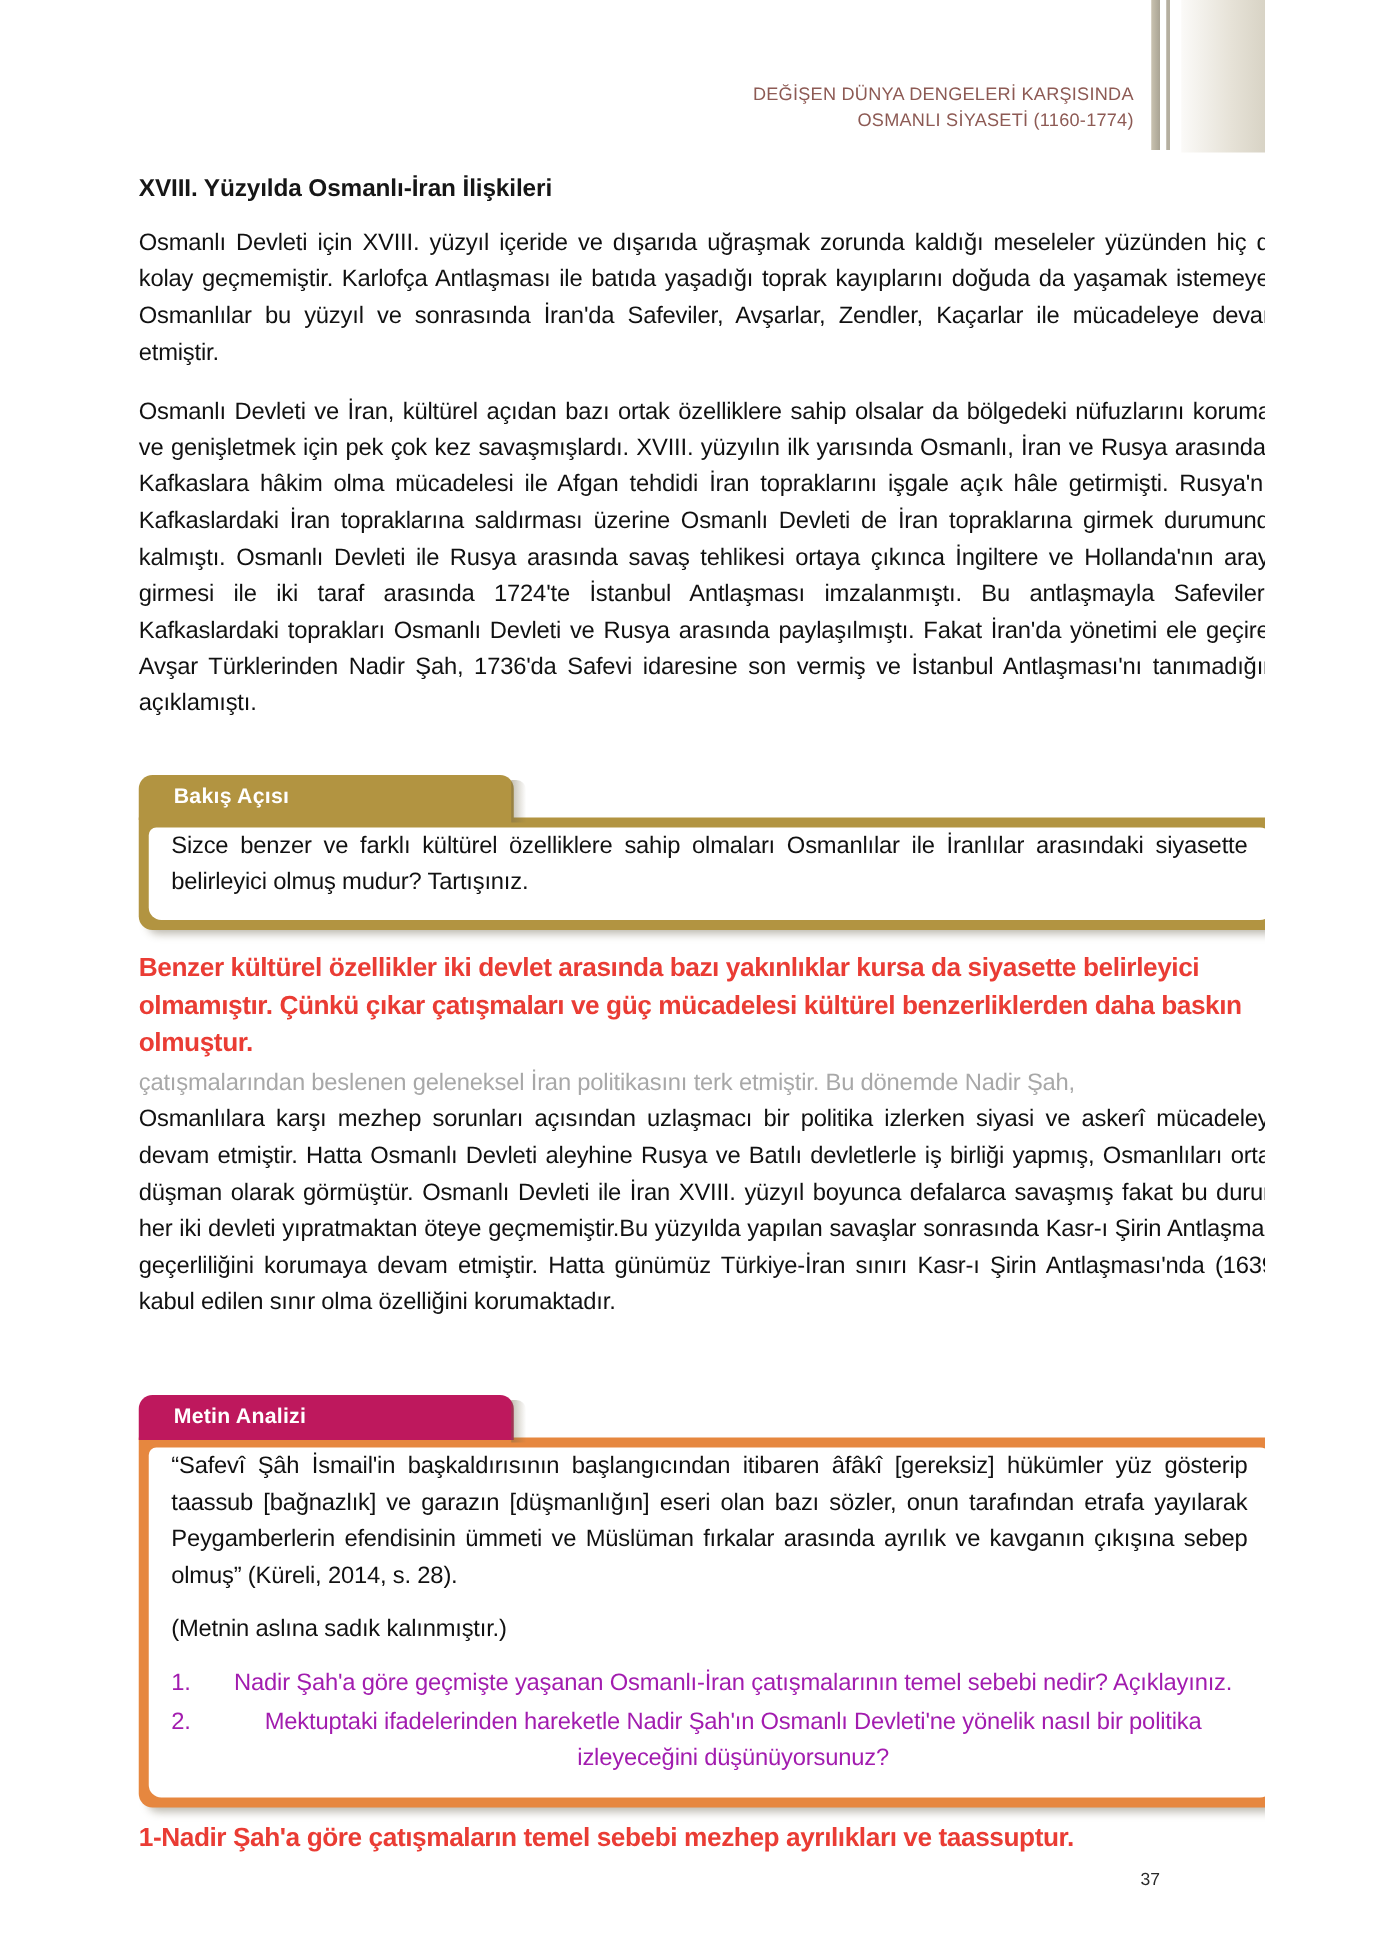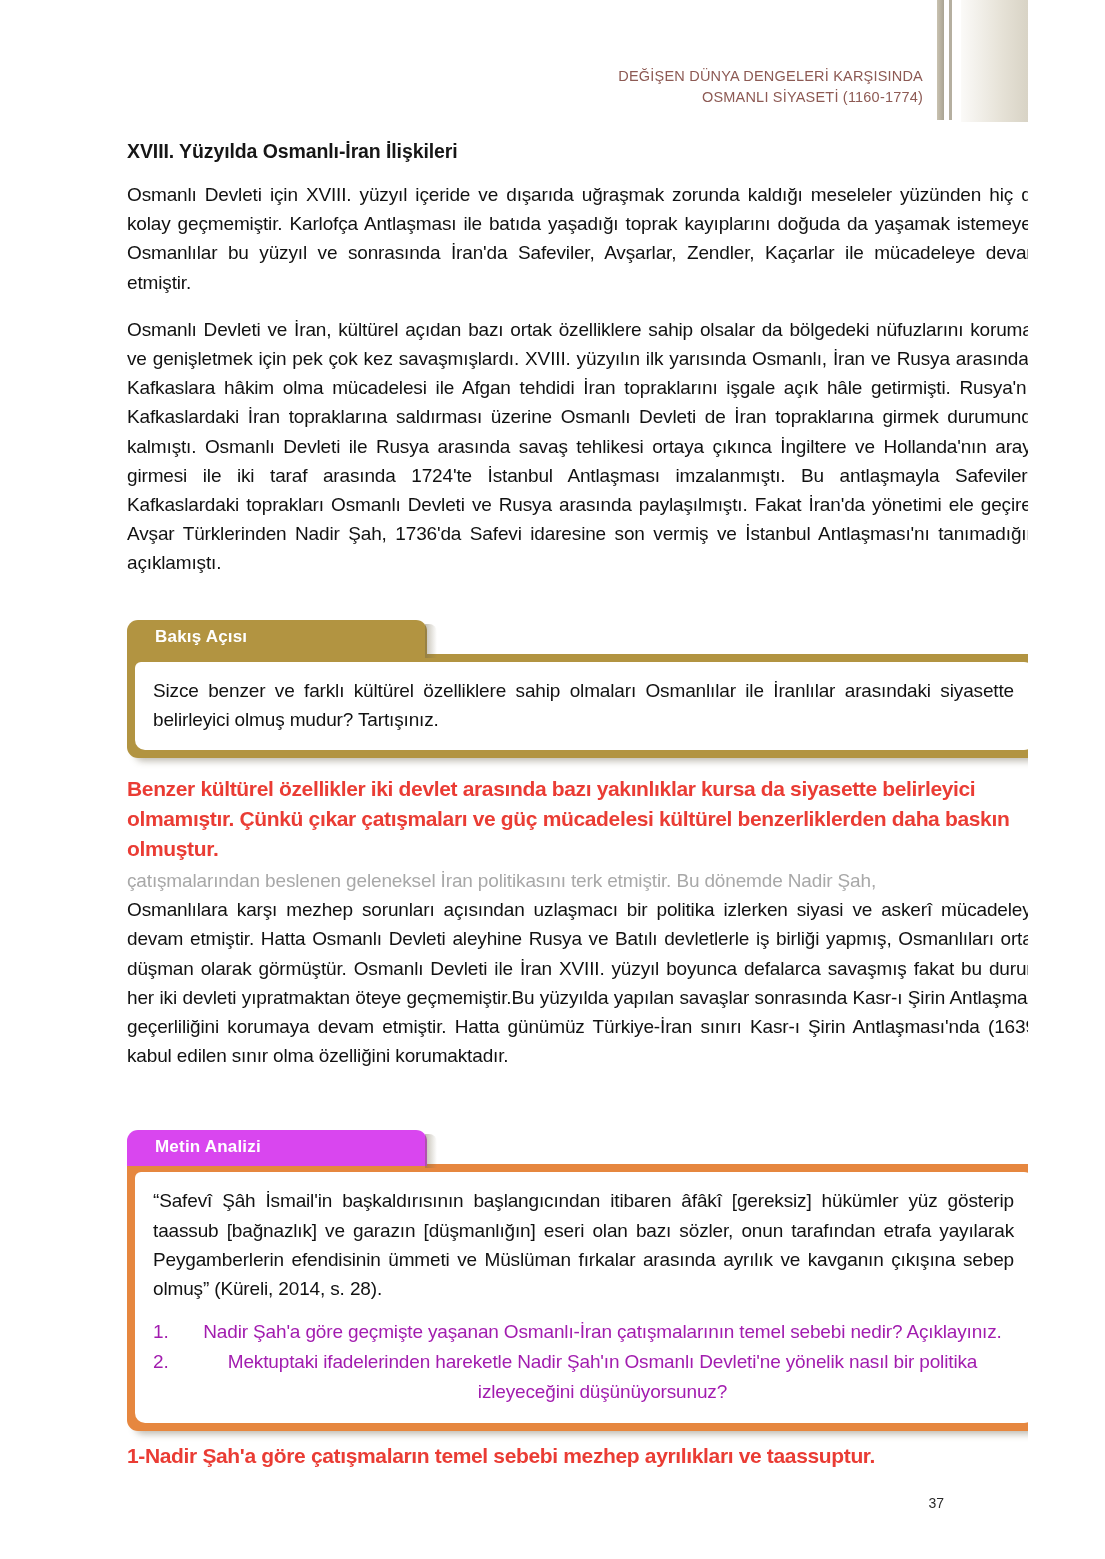--- a/index.html
+++ b/index.html
@@ -9,21 +9,20 @@
   }
   body {
     font-family: "Liberation Sans", sans-serif;
   }
   #page {
     position: relative;
     width: 1012px;
     height: 1559px;
     background: #ffffff;
     overflow: hidden;
-    margin-left: 16px;
   }
 
   
   .corner-wrap {
     position: absolute;
     top: 0;
     right: 0;
     width: 115px;
     height: 128px;
   }
@@ -123,38 +122,38 @@
   .callout-frame {
     position: relative;
     border-radius: 0 11px 11px 11px;
     padding: 8px;
     margin-top: -2px;
     box-shadow: 5px 6px 7px -3px rgba(90,80,55,0.40);
   }
   .callout-inner {
     background: #ffffff;
     border-radius: 6px 10px 10px 10px;
-    padding: 14px 20px 16px 18px;
+    padding: 0 20px 16px 18px;
   }
   .callout-inner p {
     font-size: 19px;
     line-height: 29.2px;
     color: #111111;
     margin: 0 0 14px 0;
     text-align: justify;
     letter-spacing: -0.15px;
   }
   .callout-inner p:last-child { margin-bottom: 0; }
 
   
   .callout.gold .callout-tab { background: #b29441; }
   .callout.gold .callout-frame { background: #b29441; }
 
   
-  .callout.orange .callout-tab { background: #d946ef; }
+  .callout.orange .callout-tab { background: #be185d; }
   .callout.orange .callout-frame { background: #e6873f; }
 
   
   .red-answer {
     color: #ea3c34;
     font-size: 21px;
     font-weight: bold;
     line-height: 30px;
     letter-spacing: -0.35px;
     margin: 0;
@@ -254,20 +253,21 @@
     <div style="height:42px"></div>
 
     <div class="callout orange">
       <div class="callout-tab">Metin Analizi</div>
       <div class="callout-frame">
         <div class="callout-inner">
 
 
           <p>“Safevî Şâh İsmail'in başkaldırısının başlangıcından itibaren âfâkî [gereksiz] hükümler yüz gösterip taassub [bağnazlık] ve garazın [düşmanlığın] eseri olan bazı sözler, onun tarafından etrafa yayılarak Peygamberlerin efendisinin ümmeti ve Müslüman fırkalar arasında ayrılık ve kavganın çıkışına sebep olmuş” (Küreli, 2014, s. 28).</p>
 
+          <p class="quote-source">(Metnin aslına sadık kalınmıştır.)</p>
 
           <ol class="qlist">
             <li>Nadir Şah'a göre geçmişte yaşanan Osmanlı-İran çatışmalarının temel sebebi nedir? Açıklayınız.</li>
             <li>Mektuptaki ifadelerinden hareketle Nadir Şah'ın Osmanlı Devleti'ne yönelik nasıl bir politika izleyeceğini düşünüyorsunuz?</li>
           </ol>
 
         </div>
       </div>
     </div>
 

